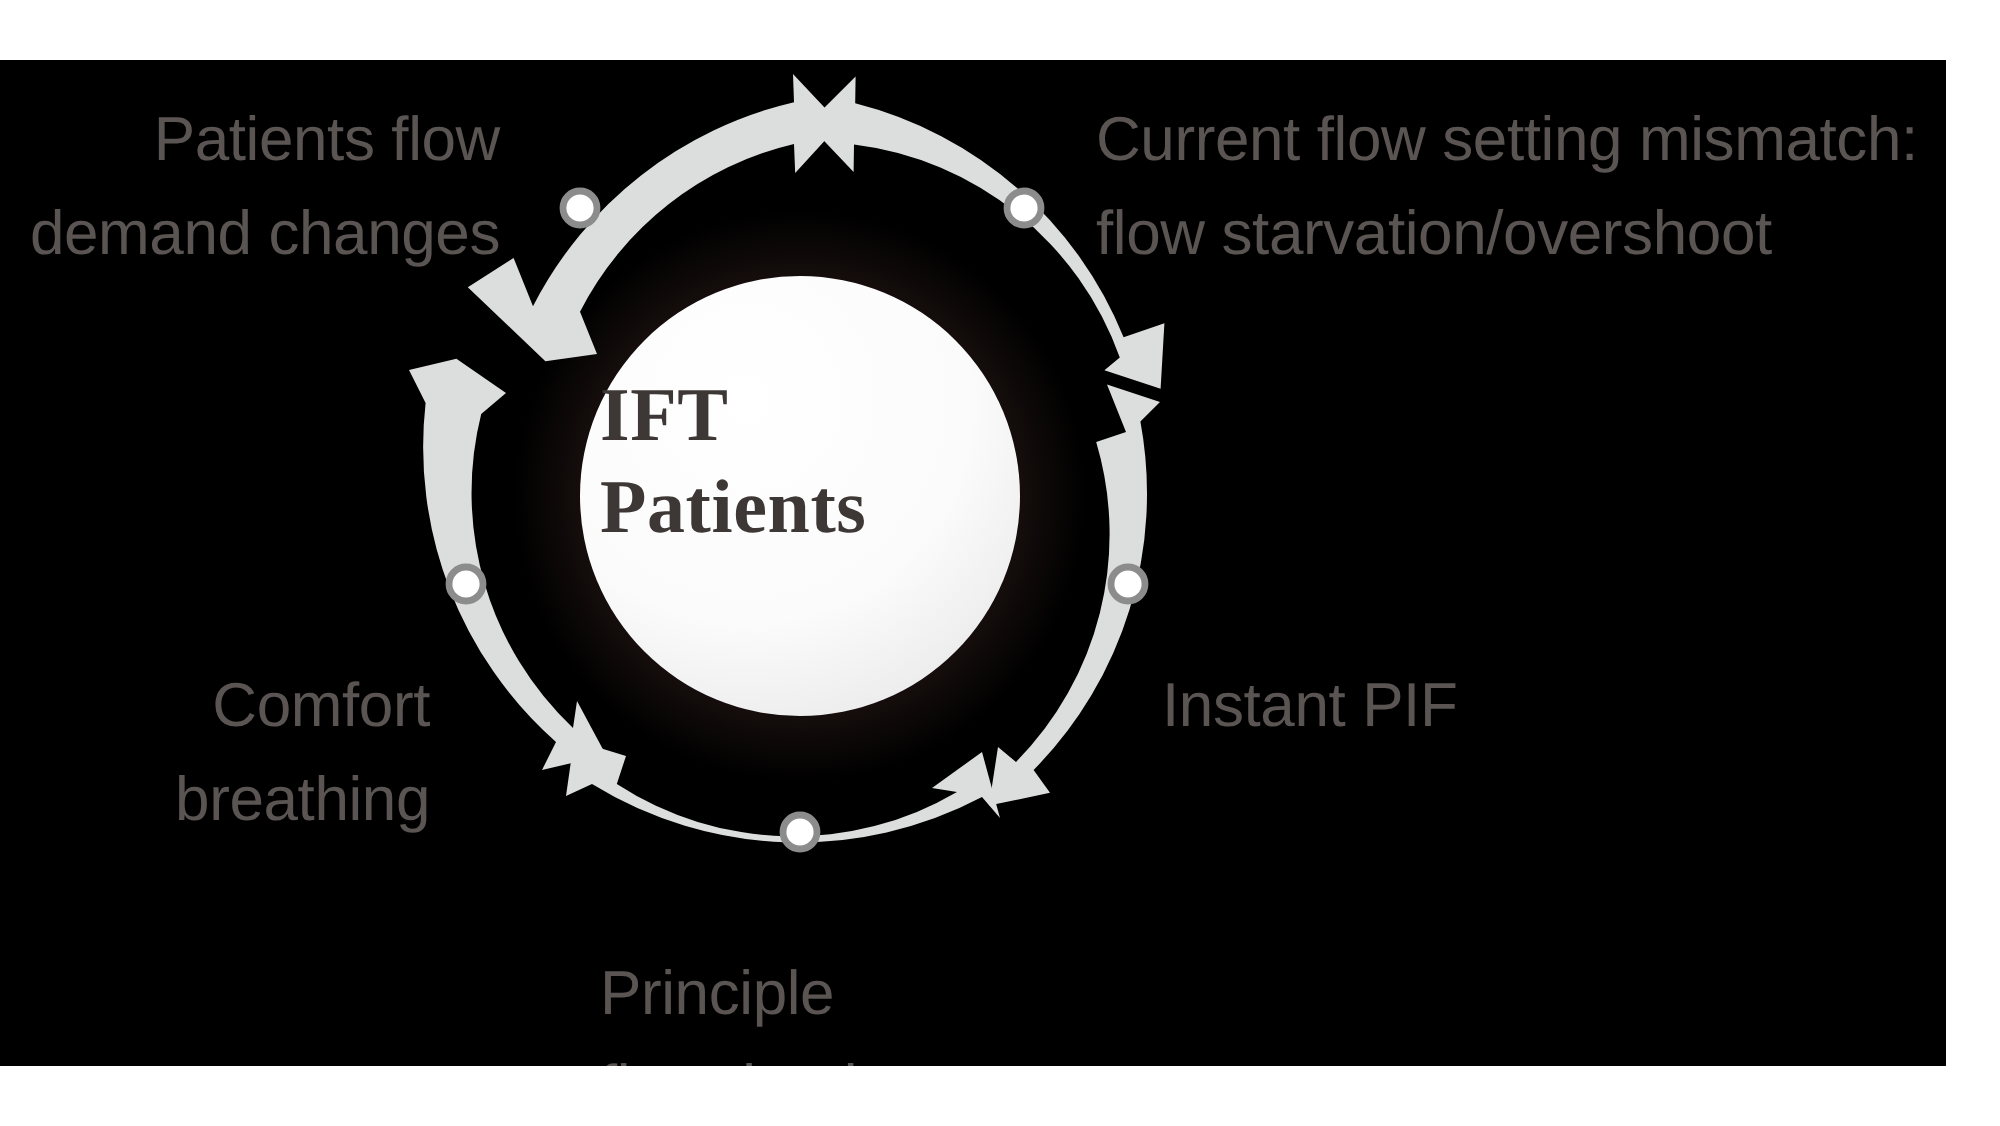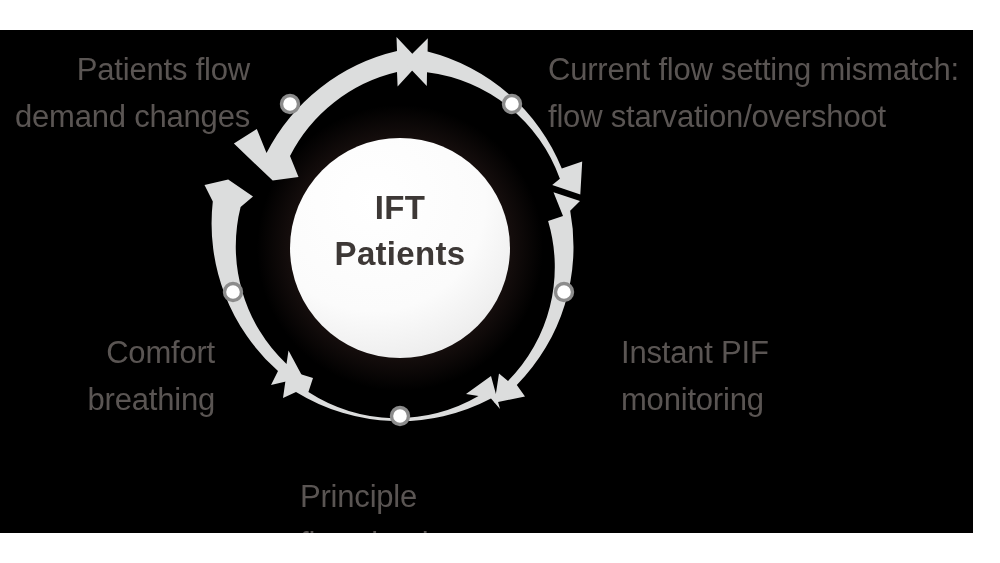--- a/index.html
+++ b/index.html
@@ -36,35 +36,34 @@
     font-family:"Liberation Sans", sans-serif;
     font-size:31px;
     font-weight:300;
     line-height:47px;
     letter-spacing:-0.2px;
     white-space:nowrap;
   }
   .lbl-patients  { left:-10px;  top:16px;  text-align:right; width:260px; }
   .lbl-mismatch  { left:548px;  top:16px;  text-align:left;  width:470px; }
   .lbl-comfort   { left:-25px;  top:299px; text-align:right; width:240px; }
-  .lbl-instant   { left:581px;  top:299px; text-align:left;  width:300px;margin-left:40px; }
+  .lbl-instant   { left:581px;  top:299px; text-align:left;  width:300px; }
   .lbl-automatic { left:300px;  top:443px; text-align:left;  width:300px; }
 
   .label .ln{ display:block; }
   .lbl-patients .ln, .lbl-comfort .ln{ text-align:right; }
 
   .center-text{
     position:absolute;
     left:300px; top:185px;
     width:200px;
-    text-align:center;
     color:#3d3836;
-    font-family:Liberation Sans, sans-serif;
+    font-family:Liberation Serif, serif;
     font-weight:bold;
-    font-size:33px;
+    font-size:38px;
     line-height:46px;
     letter-spacing:0.3px;
   }
 </style>
 </head>
 <body>
 
 <div id="stage">
 
   <div id="panel">
@@ -166,21 +165,20 @@
       <span class="ln">demand changes</span>
     </div>
 
     <div class="label lbl-mismatch">
       <span class="ln">Current flow setting mismatch:</span>
       <span class="ln">flow starvation/overshoot</span>
     </div>
 
     <div class="label lbl-instant">
       <span class="ln">Instant PIF</span>
-      <span class="ln">monitoring</span>
     </div>
 
     <div class="label lbl-automatic">
       <span class="ln">Principle</span>
       <span class="ln">flow titration</span>
     </div>
 
     <div class="label lbl-comfort">
       <span class="ln">Comfort</span>
       <span class="ln">breathing</span>

